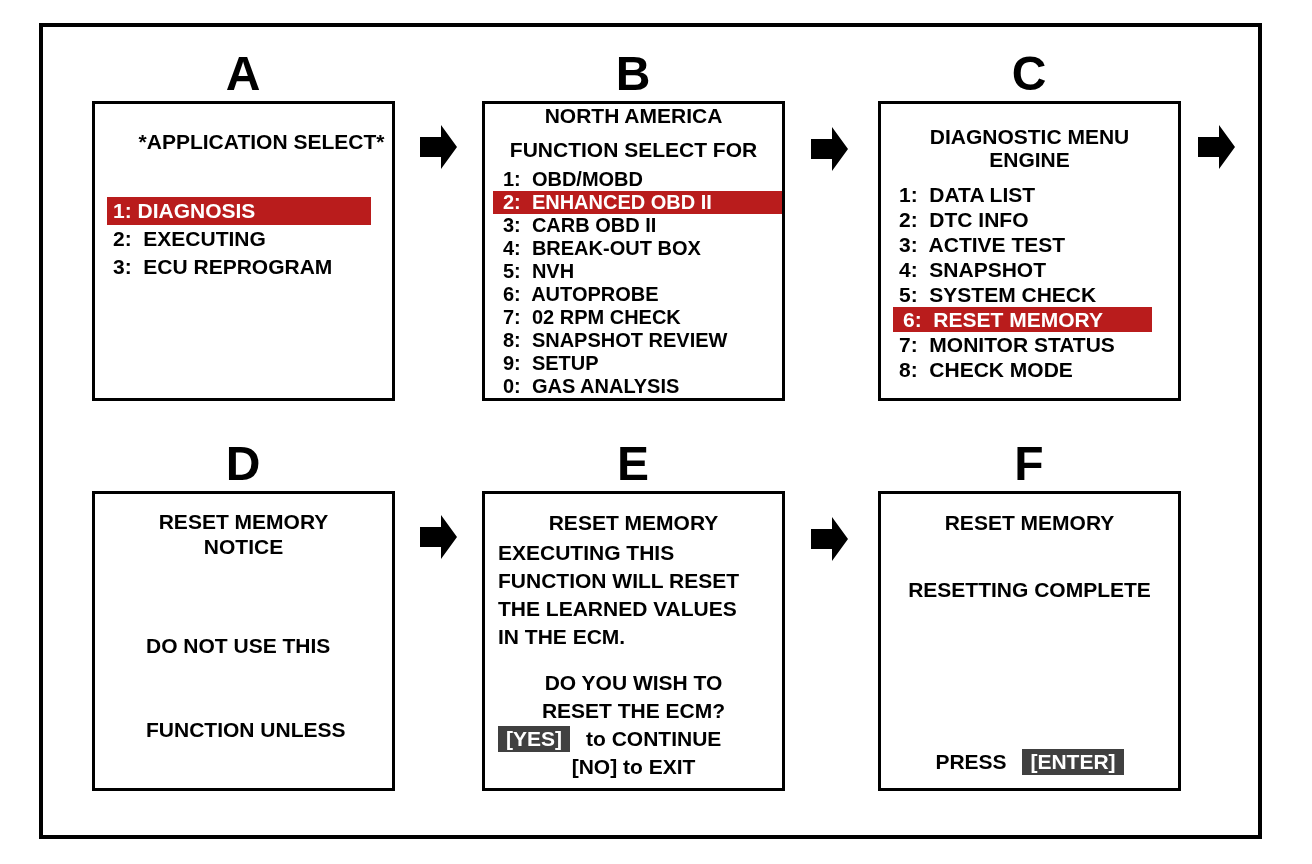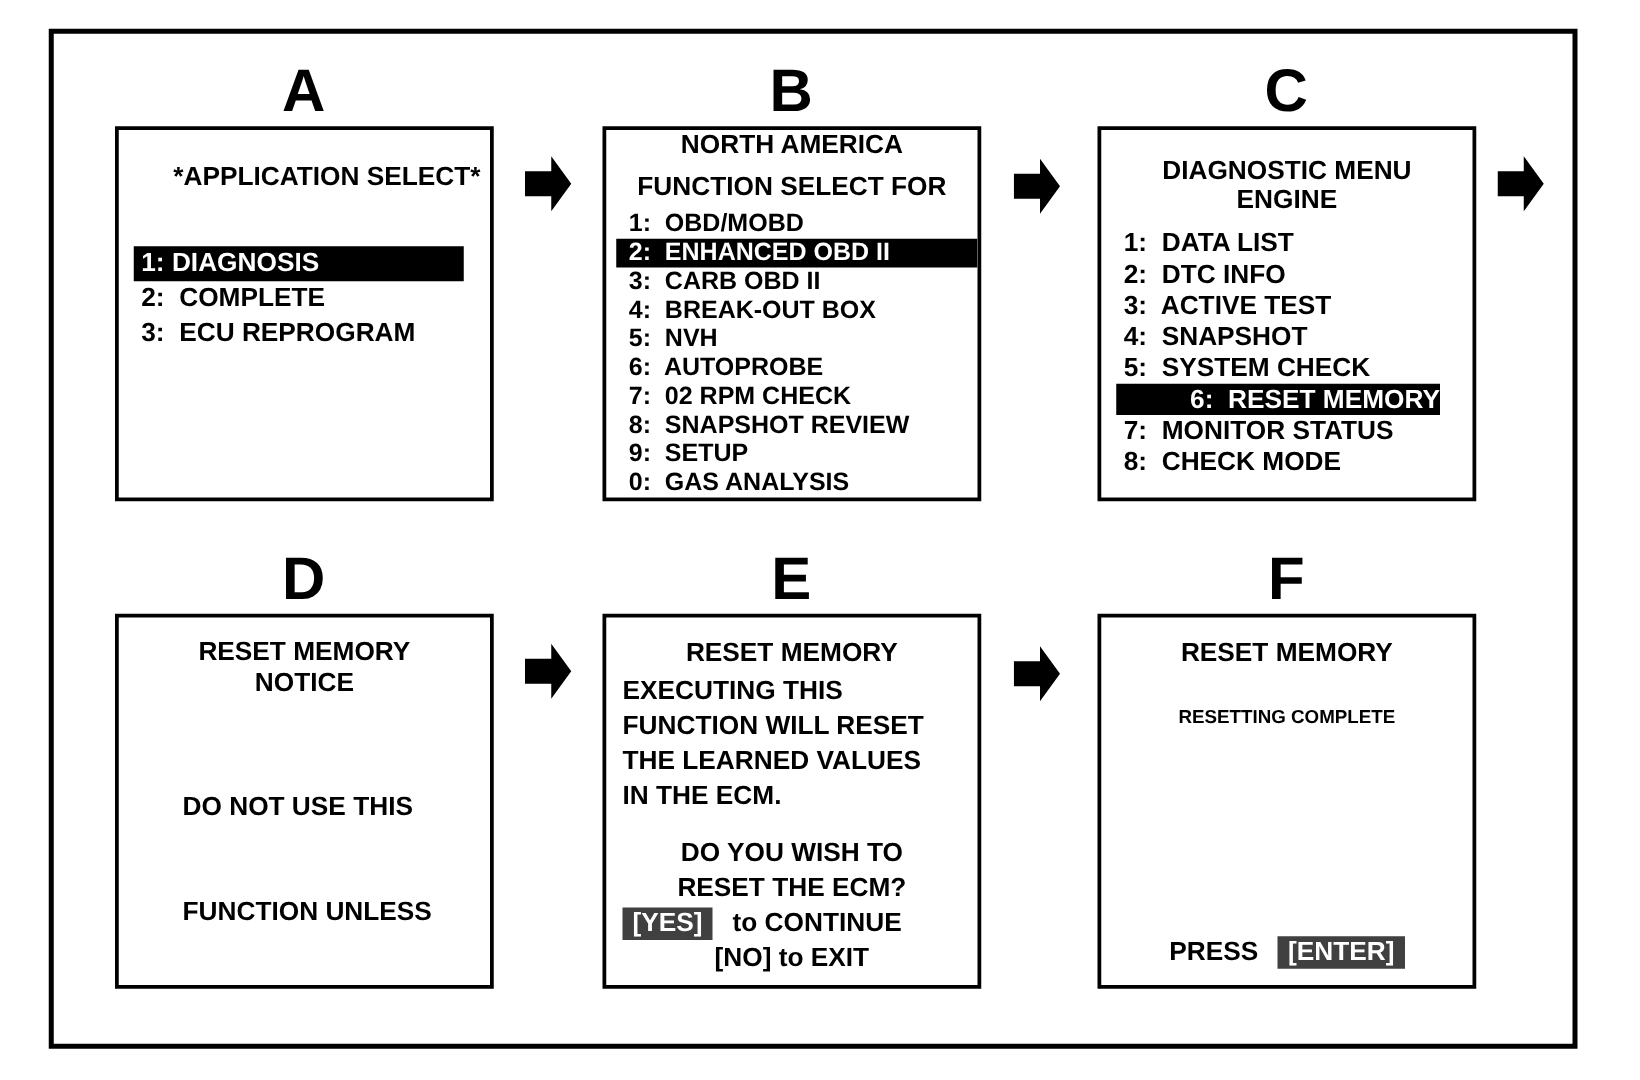--- a/index.html
+++ b/index.html
@@ -19,44 +19,44 @@
   }
   .screen {
     border:3px solid #000; width:297px; height:294px; background:#fff;
     position:relative; overflow:hidden;
   }
   .title { font-size:21px; line-height:24px; text-align:center; white-space:pre; }
   .title2 { font-size:21px; line-height:23px; text-align:center; white-space:pre; }
   .menu .item { font-size:21px; line-height:28px; padding-left:18px; white-space:pre; }
   .menu-b .item { font-size:20px; line-height:23px; }
   .menu-c .item { font-size:21px; line-height:25px; }
-  .item.selected { background:#000000; color:#fff; }
+  .item.selected { background:#b91c1c; color:#fff; }
   .menu-a .selected { margin-left:12px; margin-right:21px; padding-left:6px; }
   .menu-b .selected { margin-left:8px;  padding-left:10px; }
-  .menu-c .selected { margin-left:12px; margin-right:26px; padding-left:10px;text-align:right; }
+  .menu-c .selected { margin-left:12px; margin-right:26px; padding-left:10px; }
   .menu-a { margin-top:43px; }
   .screen-a .title { margin-top:26px;padding-left:36px; }
   .screen-b .title2.first { margin-top:11px; }
   .menu-b { margin-top:7px; }
   .screen-c .title2.first { margin-top:21px; }
   .menu-c { margin-top:11px; }
   .screen-d .title2.first { margin-top:15px; }
   .screen-d .title2 { line-height:25px; }
   .para { font-size:21px; line-height:28px; white-space:pre; }
   .para-1 { margin-top:17px; padding-left:51px; }
   .screen-e .title { margin-top:17px; }
   .body-block { margin-top:4px; }
   .body-line { font-size:21px; line-height:28px; padding-left:13px; white-space:pre; }
   .question-block { margin-top:18px; }
   .q-line { font-size:21px; line-height:28px; text-align:center; white-space:pre; }
   .yes-row { font-size:21px; line-height:28px; padding-left:13px; display:flex; align-items:center; }
   .inv-key { background:#404040; color:#fff; padding:1px 8px; display:inline-block; line-height:24px; }
   .yes-rest { margin-left:16px; white-space:pre; }
   .screen-f .title { margin-top:17px; }
-  .status-line { margin-top:26px; font-size:15px; line-height:26px; text-align:center; white-space:pre; }
+  .status-line { margin-top:42px; font-size:21px; line-height:26px; text-align:center; white-space:pre; }
   .press-row {
     position:absolute; left:0; bottom:12px; width:100%;
     font-size:21px; line-height:28px; text-align:center;
   }
   .press-row .inv-key { margin-left:10px; }
   .flow-arrow { position:absolute; width:38px; height:46px; }
   
   .panel-a { left:92px;  top:46px; }
   .panel-b { left:482px; top:46px; }
   .panel-c { left:878px; top:46px; }
@@ -73,21 +73,21 @@
 <body>
 
 <div class="outer-frame"></div>
 
 <div class="panel panel-a">
   <div class="panel-label">A</div>
   <div class="screen screen-a">
     <div class="title">*APPLICATION SELECT*</div>
     <div class="menu menu-a">
       <div class="item selected">1: DIAGNOSIS</div>
-      <div class="item">2:  COMPLETE</div>
+      <div class="item">2:  EXECUTING</div>
       <div class="item">3:  ECU REPROGRAM</div>
     </div>
   </div>
 </div>
 
 <div class="panel panel-b">
   <div class="panel-label">B</div>
   <div class="screen screen-b">
     <div class="title2">NORTH AMERICA</div>
     <div class="title2 first">FUNCTION SELECT FOR</div>

